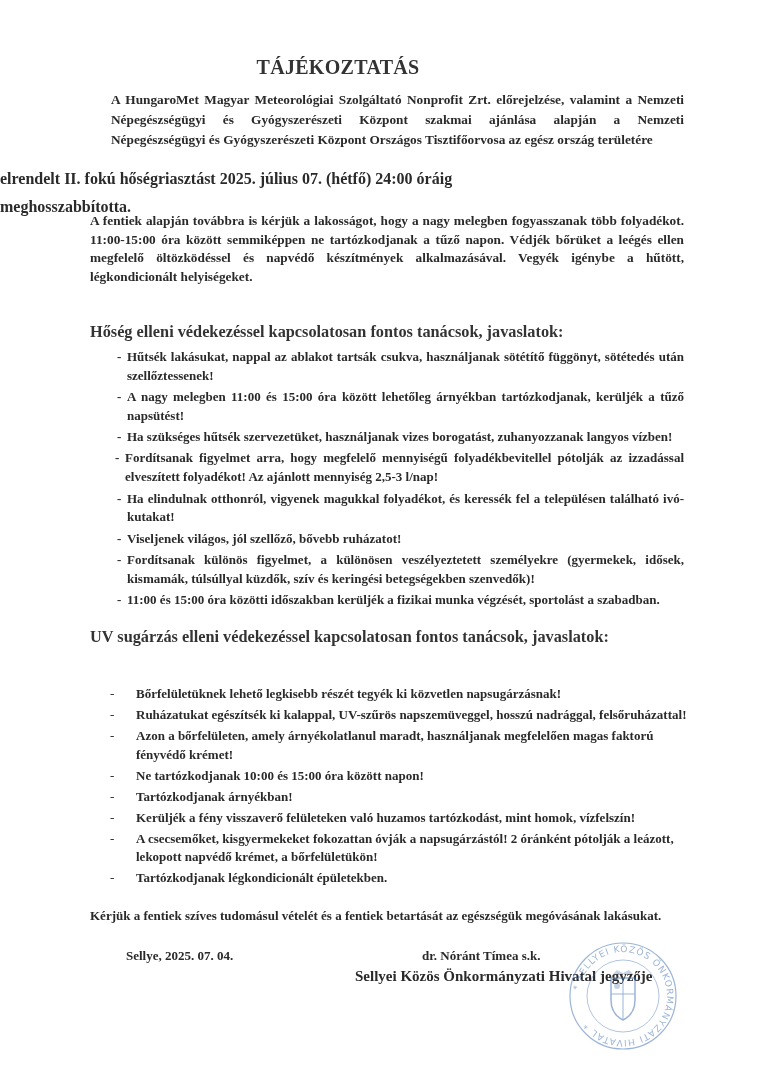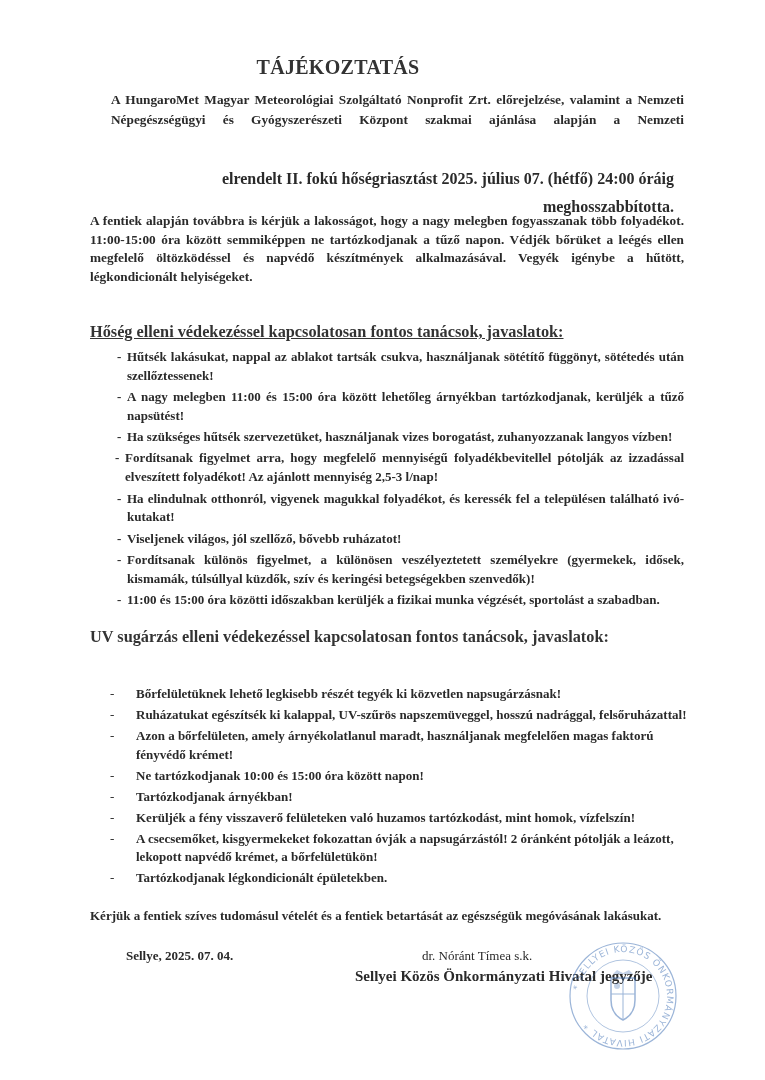--- a/index.html
+++ b/index.html
@@ -14,21 +14,21 @@
     font-size: 20px; font-weight: bold; letter-spacing: 0.3px; color: #333;
   }
   .intro {
     position: absolute; left: 90px; width: 594px; top: 90px;
     font-size: 13.3px; font-weight: bold; line-height: 20px; text-align: justify;
     text-align-last: left;
   }
   .intro .line { display: block; text-align: justify; text-align-last: justify; white-space: nowrap; margin-left: 21px; }
   .intro .line.last { text-align-last: left; }
   .center-line {
-    position: absolute; left: 0; width: 674px; text-align: right;
+    position: absolute; left: 0; width: 674px; text-align: left;
     font-size: 16px; font-weight: bold;
   }
   .para {
     position: absolute; left: 90px; width: 594px; top: 212px;
     font-size: 13.3px; font-weight: bold; line-height: 18.6px; text-align: justify;
   }
   .section-title {
     position: absolute; left: 90px; width: 620px;
     font-size: 16.3px; font-weight: bold; color: #333; white-space: nowrap;
   }
@@ -51,49 +51,50 @@
   .closing {
     position: absolute; left: 90px; width: 620px; top: 908px;
     font-size: 13px; font-weight: bold; white-space: nowrap;
   }
   .place-date {
     position: absolute; left: 90px; top: 948px;
     font-size: 13px; font-weight: bold; margin-left: 36px;
   }
   .sig-name {
     position: absolute; left: 422px; top: 948px;
-    font-size: 13px; font-weight: normal; text-align: center;
+    font-size: 13px; font-weight: bold; text-align: center;
   }
   .sig-title {
     position: absolute; left: 355px; top: 968px;
     font-size: 15px; font-weight: bold; white-space: nowrap;
   }
   .stamp {
     position: absolute; left: 567px; top: 940px; width: 112px; height: 112px;
     opacity: 0.55;
   }
 </style>
 </head>
 <body>
 
 <div class="page">
 
   <div class="title">TÁJÉKOZTATÁS</div>
 
   <div class="intro">
     <span class="line">A HungaroMet Magyar Meteorológiai Szolgáltató Nonprofit Zrt. előrejelzése, valamint a Nemzeti</span>
     <span class="line">Népegészségügyi és Gyógyszerészeti Központ szakmai ajánlása alapján a Nemzeti</span>
+    <span class="line last">Népegészségügyi és Gyógyszerészeti Központ Országos Tisztifőorvosa az egész ország területére</span>
   </div>
 
   <div class="center-line" style="top:170px;">elrendelt II. fokú hőségriasztást 2025. július 07. (hétfő) 24:00 óráig</div>
   <div class="center-line" style="top:198px;">meghosszabbította.</div>
 
   <div class="para">A fentiek alapján továbbra is kérjük a lakosságot, hogy a nagy melegben fogyasszanak több folyadékot. 11:00-15:00 óra között semmiképpen ne tartózkodjanak a tűző napon. Védjék bőrüket a leégés ellen megfelelő öltözködéssel és napvédő készítmények alkalmazásával. Vegyék igénybe a hűtött, légkondicionált helyiségeket.</div>
 
-  <div class="section-title" style="top:322px;text-decoration:underline;">Hőség elleni védekezéssel kapcsolatosan fontos tanácsok, javaslatok:</div>
+  <div class="section-title" style="top:322px;">Hőség elleni védekezéssel kapcsolatosan fontos tanácsok, javaslatok:</div>
 
   <ul class="list1">
     <li><span class="dash">-</span><span>Hűtsék lakásukat, nappal az ablakot tartsák csukva, használjanak sötétítő függönyt, sötétedés után szellőztessenek!</span></li>
     <li><span class="dash">-</span><span>A nagy melegben 11:00 és 15:00 óra között lehetőleg árnyékban tartózkodjanak, kerüljék a tűző napsütést!</span></li>
     <li><span class="dash">-</span><span>Ha szükséges hűtsék szervezetüket, használjanak vizes borogatást, zuhanyozzanak langyos vízben!</span></li>
     <li class="tight"><span class="dash">-</span><span>Fordítsanak figyelmet arra, hogy megfelelő mennyiségű folyadékbevitellel pótolják az izzadással elveszített folyadékot! Az ajánlott mennyiség 2,5-3 l/nap!</span></li>
     <li><span class="dash">-</span><span>Ha elindulnak otthonról, vigyenek magukkal folyadékot, és keressék fel a településen található ivó-kutakat!</span></li>
     <li><span class="dash">-</span><span>Viseljenek világos, jól szellőző, bővebb ruházatot!</span></li>
     <li><span class="dash">-</span><span>Fordítsanak különös figyelmet, a különösen veszélyeztetett személyekre (gyermekek, idősek, kismamák, túlsúllyal küzdők, szív és keringési betegségekben szenvedők)!</span></li>
     <li><span class="dash">-</span><span>11:00 és 15:00 óra közötti időszakban kerüljék a fizikai munka végzését, sportolást a szabadban.</span></li>

